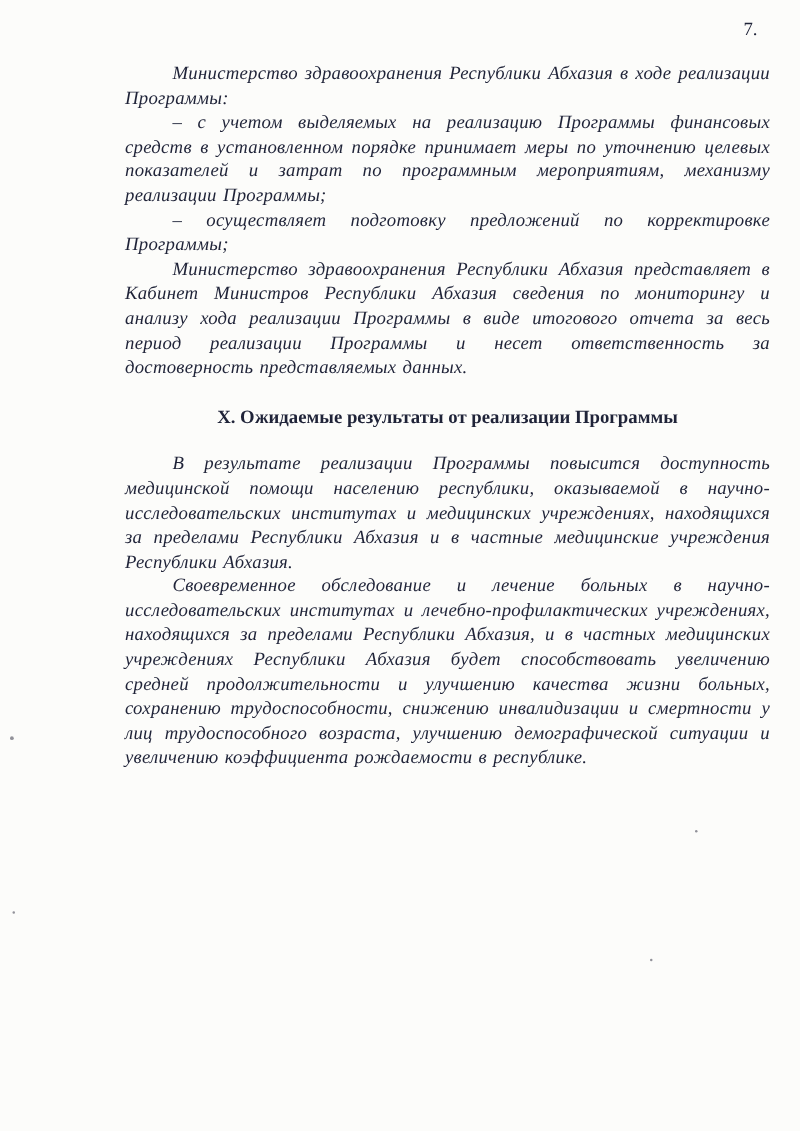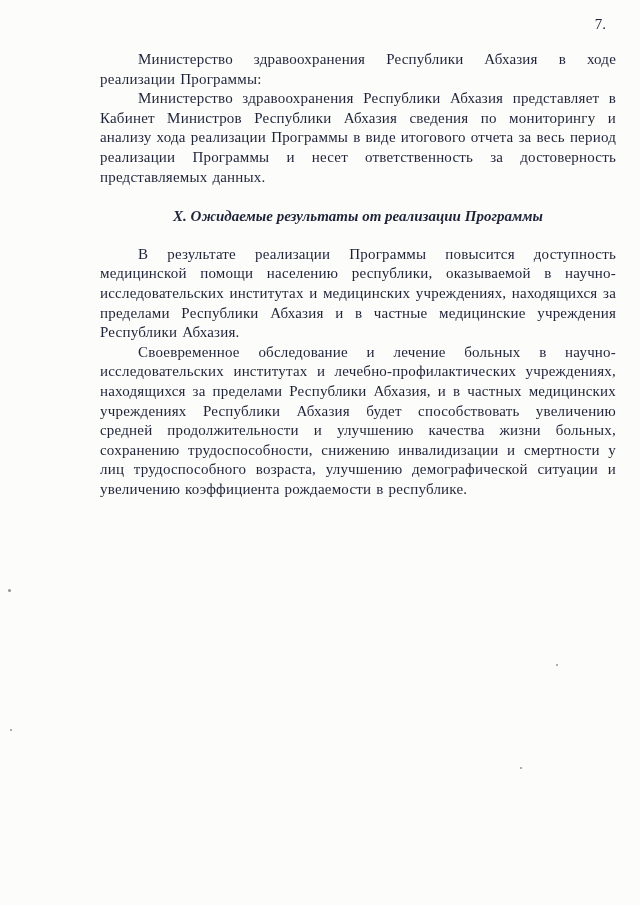--- a/index.html
+++ b/index.html
@@ -31,28 +31,28 @@
     right: 24px;
   }
   .content p {
     margin: 0;
     text-align: justify;
     text-indent: 38px;
     font-size: 15px;
     line-height: 19.6px;
     letter-spacing: 0.2px;
     word-spacing: 1px;
+    font-style: italic;
   }
   .section-heading {
     margin: 20px 0 18px 0;
     text-align: center;
     font-size: 15px;
     font-weight: bold;
     line-height: 19.6px;
-    font-style: italic;
   }
   
   .speck {
     position: absolute;
     background: #3a3a4a;
     border-radius: 50%;
     opacity: .55;
   }
   .speck.s1 { left: 8px;  top: 589px; width: 3px; height: 3px; }
   .speck.s2 { left: 10px; top: 729px; width: 2px; height: 2px; }
@@ -64,21 +64,23 @@
 
 <div class="page">
 
   <div class="page-number">7.</div>
 
   <div class="content">
 
     <p>Министерство здравоохранения Республики Абхазия в ходе реализации Программы:</p>
 
 
+    <p>– с учетом выделяемых на реализацию Программы финансовых средств в установленном порядке принимает меры по уточнению целевых показателей и затрат по программным мероприятиям, механизму реализации Программы;</p>
 
+    <p>– осуществляет подготовку предложений по корректировке Программы;</p>
 
 
 
 
     <p>Министерство здравоохранения Республики Абхазия представляет в Кабинет Министров Республики Абхазия сведения по мониторингу и анализу хода реализации Программы в виде итогового отчета за весь период реализации Программы и несет ответственность за достоверность представляемых данных.</p>
 
     <div class="section-heading">X. Ожидаемые результаты от реализации Программы</div>
 
 
     <p>В результате реализации Программы повысится доступность медицинской помощи населению республики, оказываемой в научно-исследовательских институтах и медицинских учреждениях, находящихся за пределами Республики Абхазия и в частные медицинские учреждения Республики Абхазия.</p>

